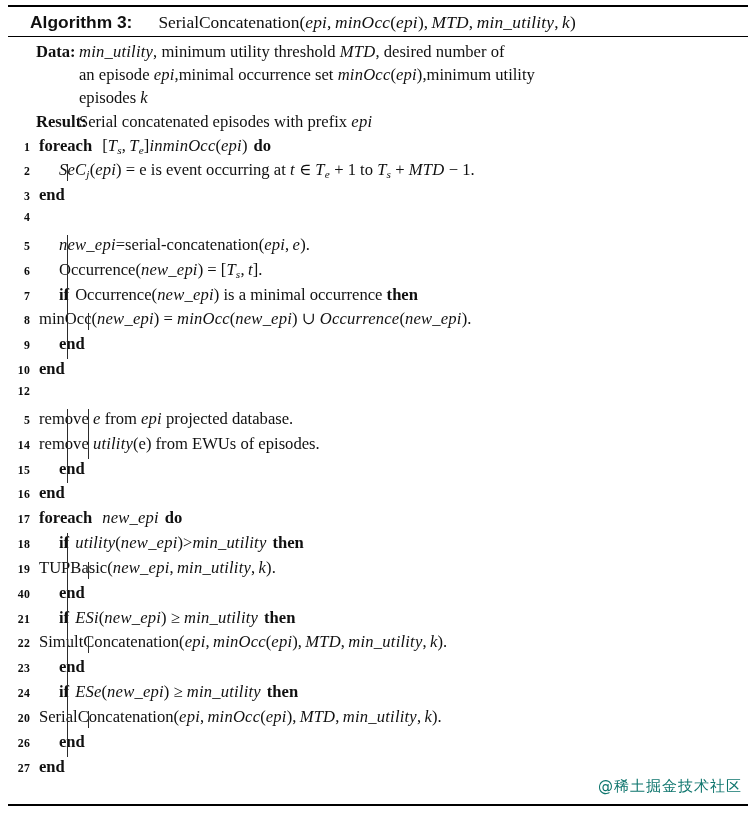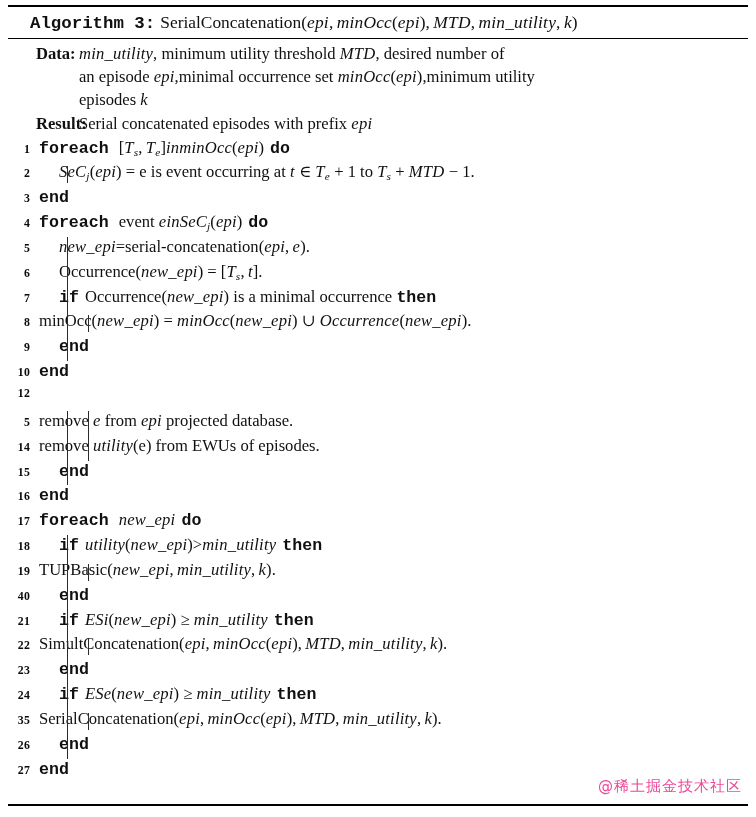--- a/index.html
+++ b/index.html
@@ -34,23 +34,23 @@
 
   
   .title-row {
     padding: 5px 8px 4px 30px;
     font-size: 17.4px;
     line-height: 1.15;
     white-space: nowrap;
   }
   .alg-kw {
     font-weight: bold;
-    font-family: Liberation Mono, monospace;
-  }
-  .title-body { margin-left: 5px; }
+    font-family: Liberation Sans, sans-serif;
+  }
+  .title-body { margin-left: 26px; }
 
   
   .io-block {
     padding: 4px 8px 1px 8px;
   }
   .io-row {
     display: flex;
     align-items: flex-start;
     font-size: 16.6px;
     line-height: 1.38;
@@ -116,42 +116,42 @@
     left: 0;
     top: 0;
     height: 24.85px;
   }
   .bar.b1 { left: 37px; }
   .bar.b2 { left: 57.5px; }
   
   .bar.short { top: 4px; height: 17px; }
 
   
-  .kw { font-weight: bold; font-family: Liberation Mono, monospace; }
+  .kw { font-weight: bold; }
   .mi {
     font-style: italic;
     font-family: "Liberation Serif", "DejaVu Serif", serif;
     letter-spacing: 0.2px;
   }
   .rm { font-style: normal; }
   sub {
     font-size: 0.68em;
     vertical-align: -0.28em;
     font-style: italic;
   }
   .sp { display: inline-block; width: 6px; }
   .spw { display: inline-block; width: 10px; }
 
   
   .watermark {
     position: absolute;
     right: 14px;
     bottom: 26px;
     font-size: 15px;
-    color: #ec4899;
+    color: #0f766e;
     font-family: "DejaVu Sans", sans-serif;
     letter-spacing: 1px;
     user-select: none;
   }
 
   .rule-bottom {
     position: absolute;
     left: 0;
     right: 0;
     bottom: 16px;
@@ -202,21 +202,20 @@
       <div class="code i1"><span class="bar b1 short"></span><span class="mi">SeC<sub>j</sub></span><span class="rm">(</span><span class="mi">epi</span><span class="rm">) = e is event occurring at </span><span class="mi">t</span><span class="rm"> ∈ </span><span class="mi">T<sub>e</sub></span><span class="rm"> + 1 to </span><span class="mi">T<sub>s</sub></span><span class="rm"> + </span><span class="mi">MTD</span><span class="rm"> − 1.</span></div>
     </div>
 
     <div class="ln">
       <div class="lnum">3</div>
       <div class="code i0"><span class="kw">end</span></div>
     </div>
 
     <div class="ln">
       <div class="lnum">4</div>
-      <div class="code i0"><span class="kw">foreach</span><span class="spw"></span><span class="rm">event </span><span class="mi">einSeC<sub>j</sub></span><span class="rm">(</span><span class="mi">epi</span><span class="rm">)</span><span class="sp"></span><span class="kw">do</span></div>
     </div>
 
     <div class="ln">
       <div class="lnum">5</div>
       <div class="code i1"><span class="bar b1"></span><span class="mi">new_epi</span><span class="rm">=serial-concatenation(</span><span class="mi">epi</span><span class="rm">, </span><span class="mi">e</span><span class="rm">).</span></div>
     </div>
 
     <div class="ln">
       <div class="lnum">6</div>
       <div class="code i1"><span class="bar b1"></span><span class="rm">Occurrence(</span><span class="mi">new_epi</span><span class="rm">) = [</span><span class="mi">T<sub>s</sub></span><span class="rm">, </span><span class="mi">t</span><span class="rm">].</span></div>
@@ -301,21 +300,21 @@
       <div class="lnum">23</div>
       <div class="code i1"><span class="bar b1"></span><span class="kw">end</span></div>
     </div>
 
     <div class="ln">
       <div class="lnum">24</div>
       <div class="code i1"><span class="bar b1"></span><span class="kw">if</span><span class="sp"></span><span class="mi">ESe</span><span class="rm">(</span><span class="mi">new_epi</span><span class="rm">) ≥ </span><span class="mi">min_utility</span><span class="sp"></span><span class="kw">then</span></div>
     </div>
 
     <div class="ln">
-      <div class="lnum">35</div>
+      <div class="lnum">20</div>
       <div class="code i2"><span class="bar b1"></span><span class="bar b2 short"></span><span class="rm">SerialConcatenation(</span><span class="mi">epi</span><span class="rm">, </span><span class="mi">minOcc</span><span class="rm">(</span><span class="mi">epi</span><span class="rm">), </span><span class="mi">MTD</span><span class="rm">, </span><span class="mi">min_utility</span><span class="rm">, </span><span class="mi">k</span><span class="rm">).</span></div>
     </div>
 
     <div class="ln">
       <div class="lnum">26</div>
       <div class="code i1"><span class="bar b1"></span><span class="kw">end</span></div>
     </div>
 
     <div class="ln">
       <div class="lnum">27</div>

